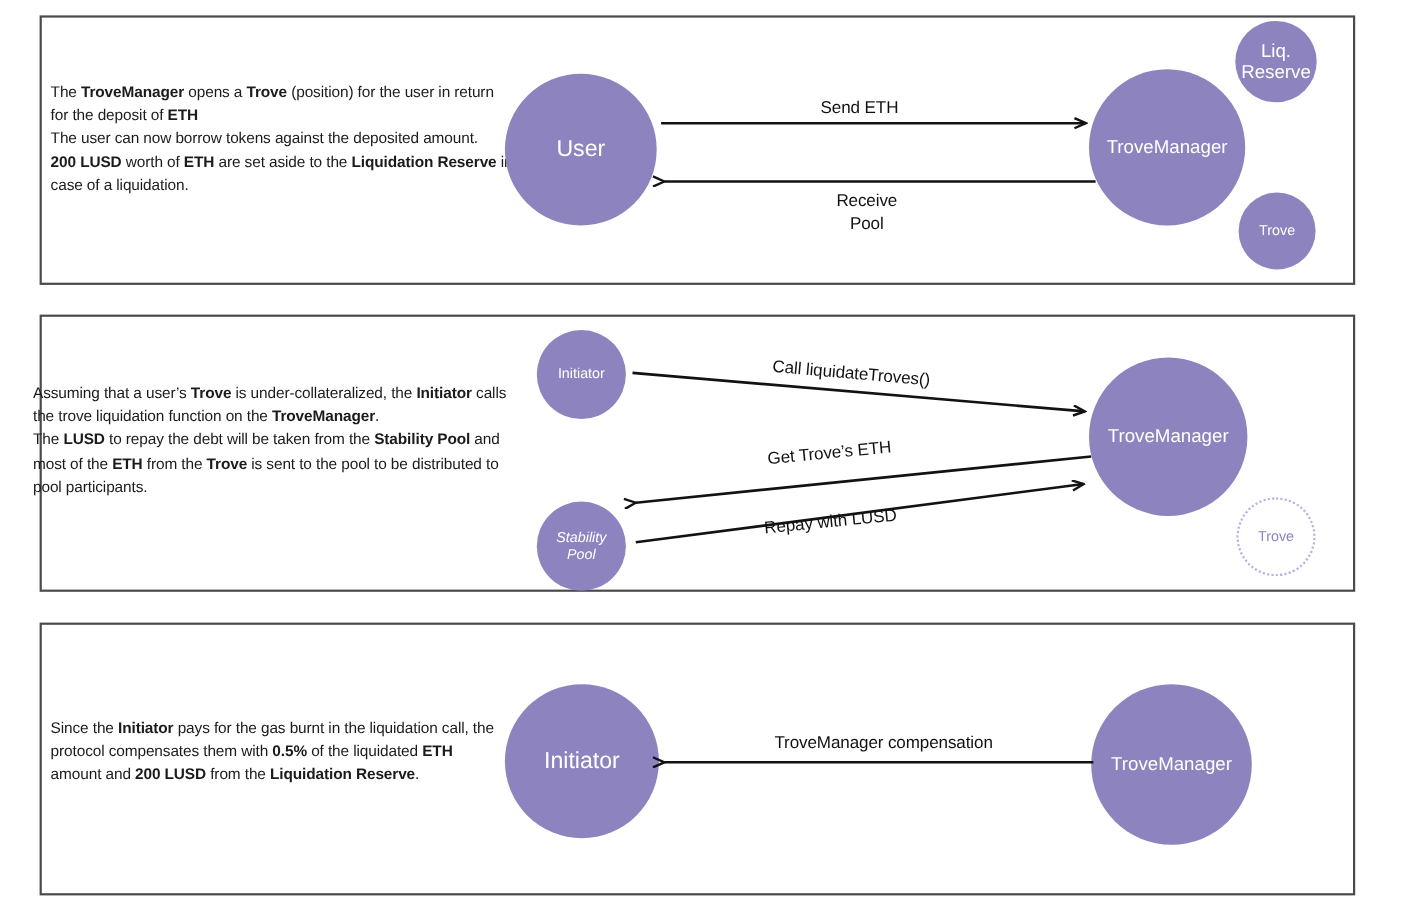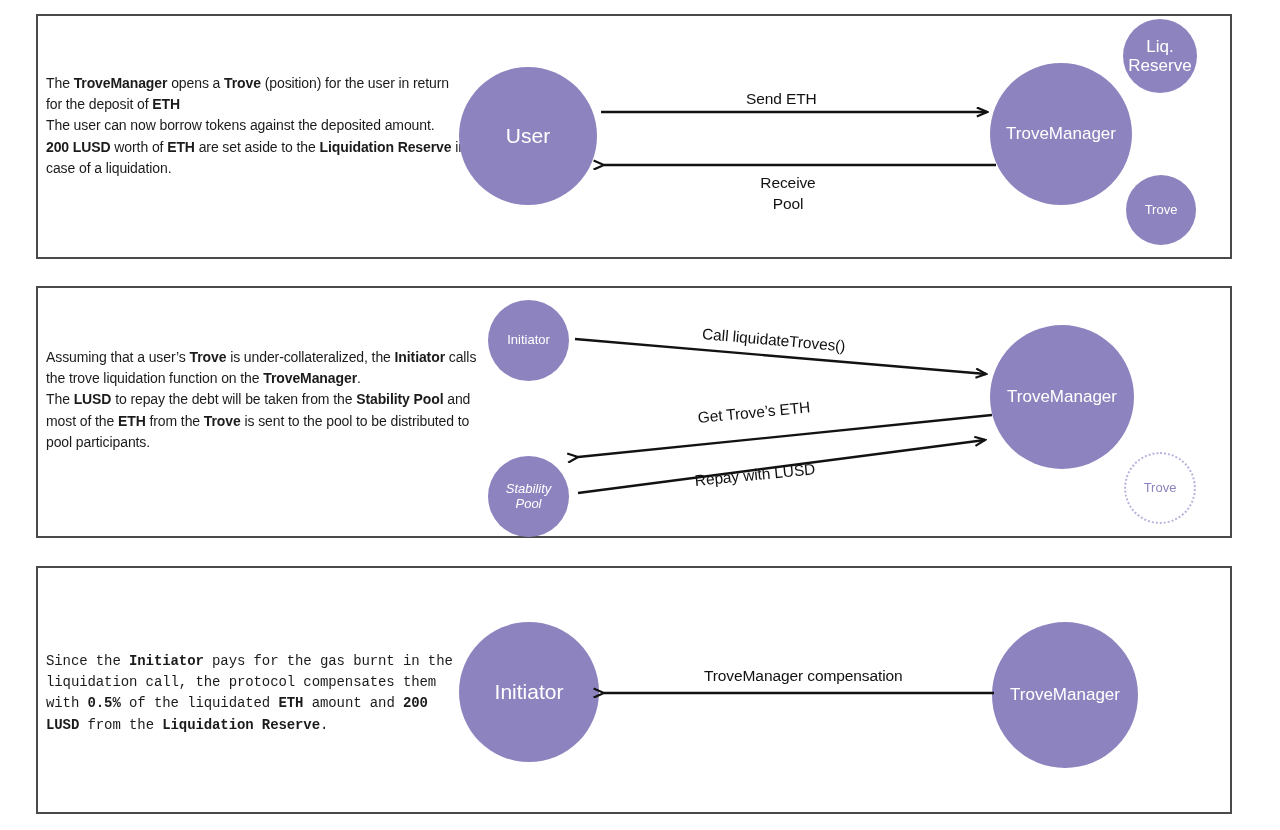--- a/index.html
+++ b/index.html
@@ -32,22 +32,22 @@
 
   .desc {
     position: absolute;
     font-size: 14px;
     line-height: 21.2px;
     color: #1b1b1b;
     letter-spacing: -0.1px;
   }
   .desc b { font-weight: bold; }
   #desc-1 { left: 46px;  top: 73px;  width: 420px; }
-  #desc-2 { left: 46px;  top: 347px; width: 436px; }
-  #desc-3 { left: 46px;  top: 651px; width: 412px; font-family: Liberation Mono, monospace; }
+  #desc-2 { left: 30px;  top: 347px; width: 436px; }
+  #desc-3 { left: 46px;  top: 651px; width: 412px; }
 
   .node {
     position: absolute;
     border-radius: 50%;
     background: #8d84bf;
     color: #ffffff;
     display: flex;
     align-items: center;
     justify-content: center;
     text-align: center;

